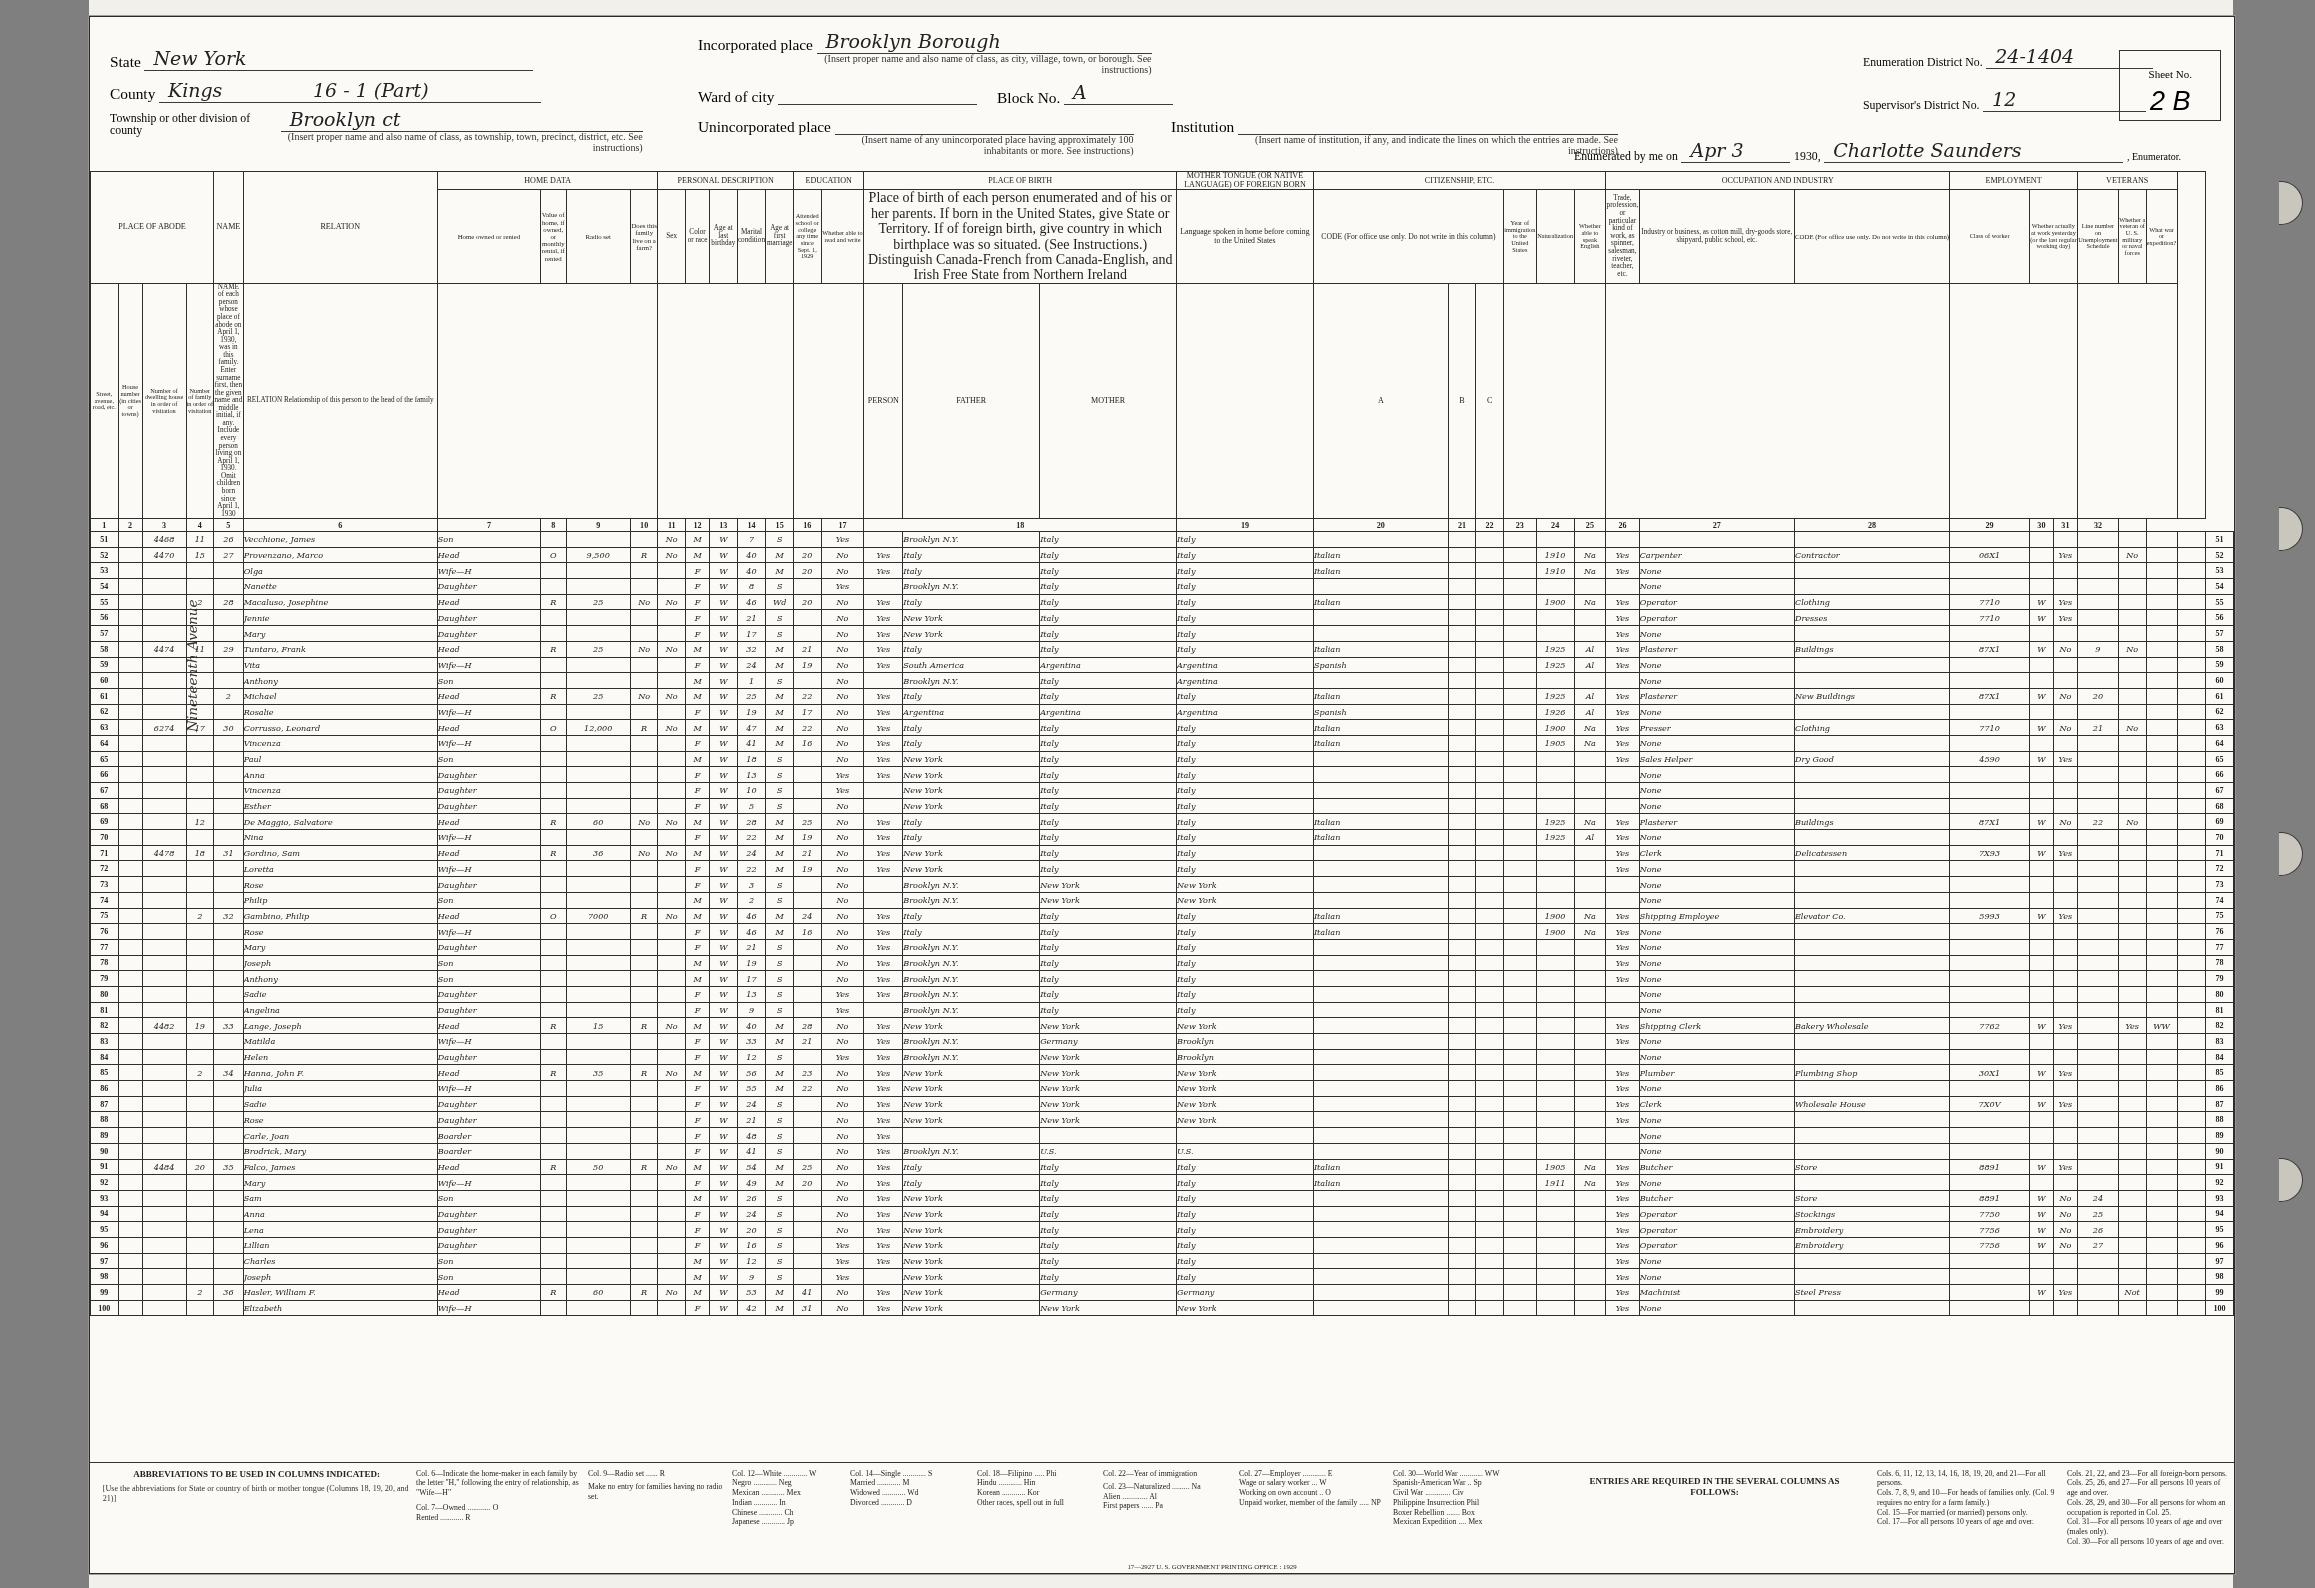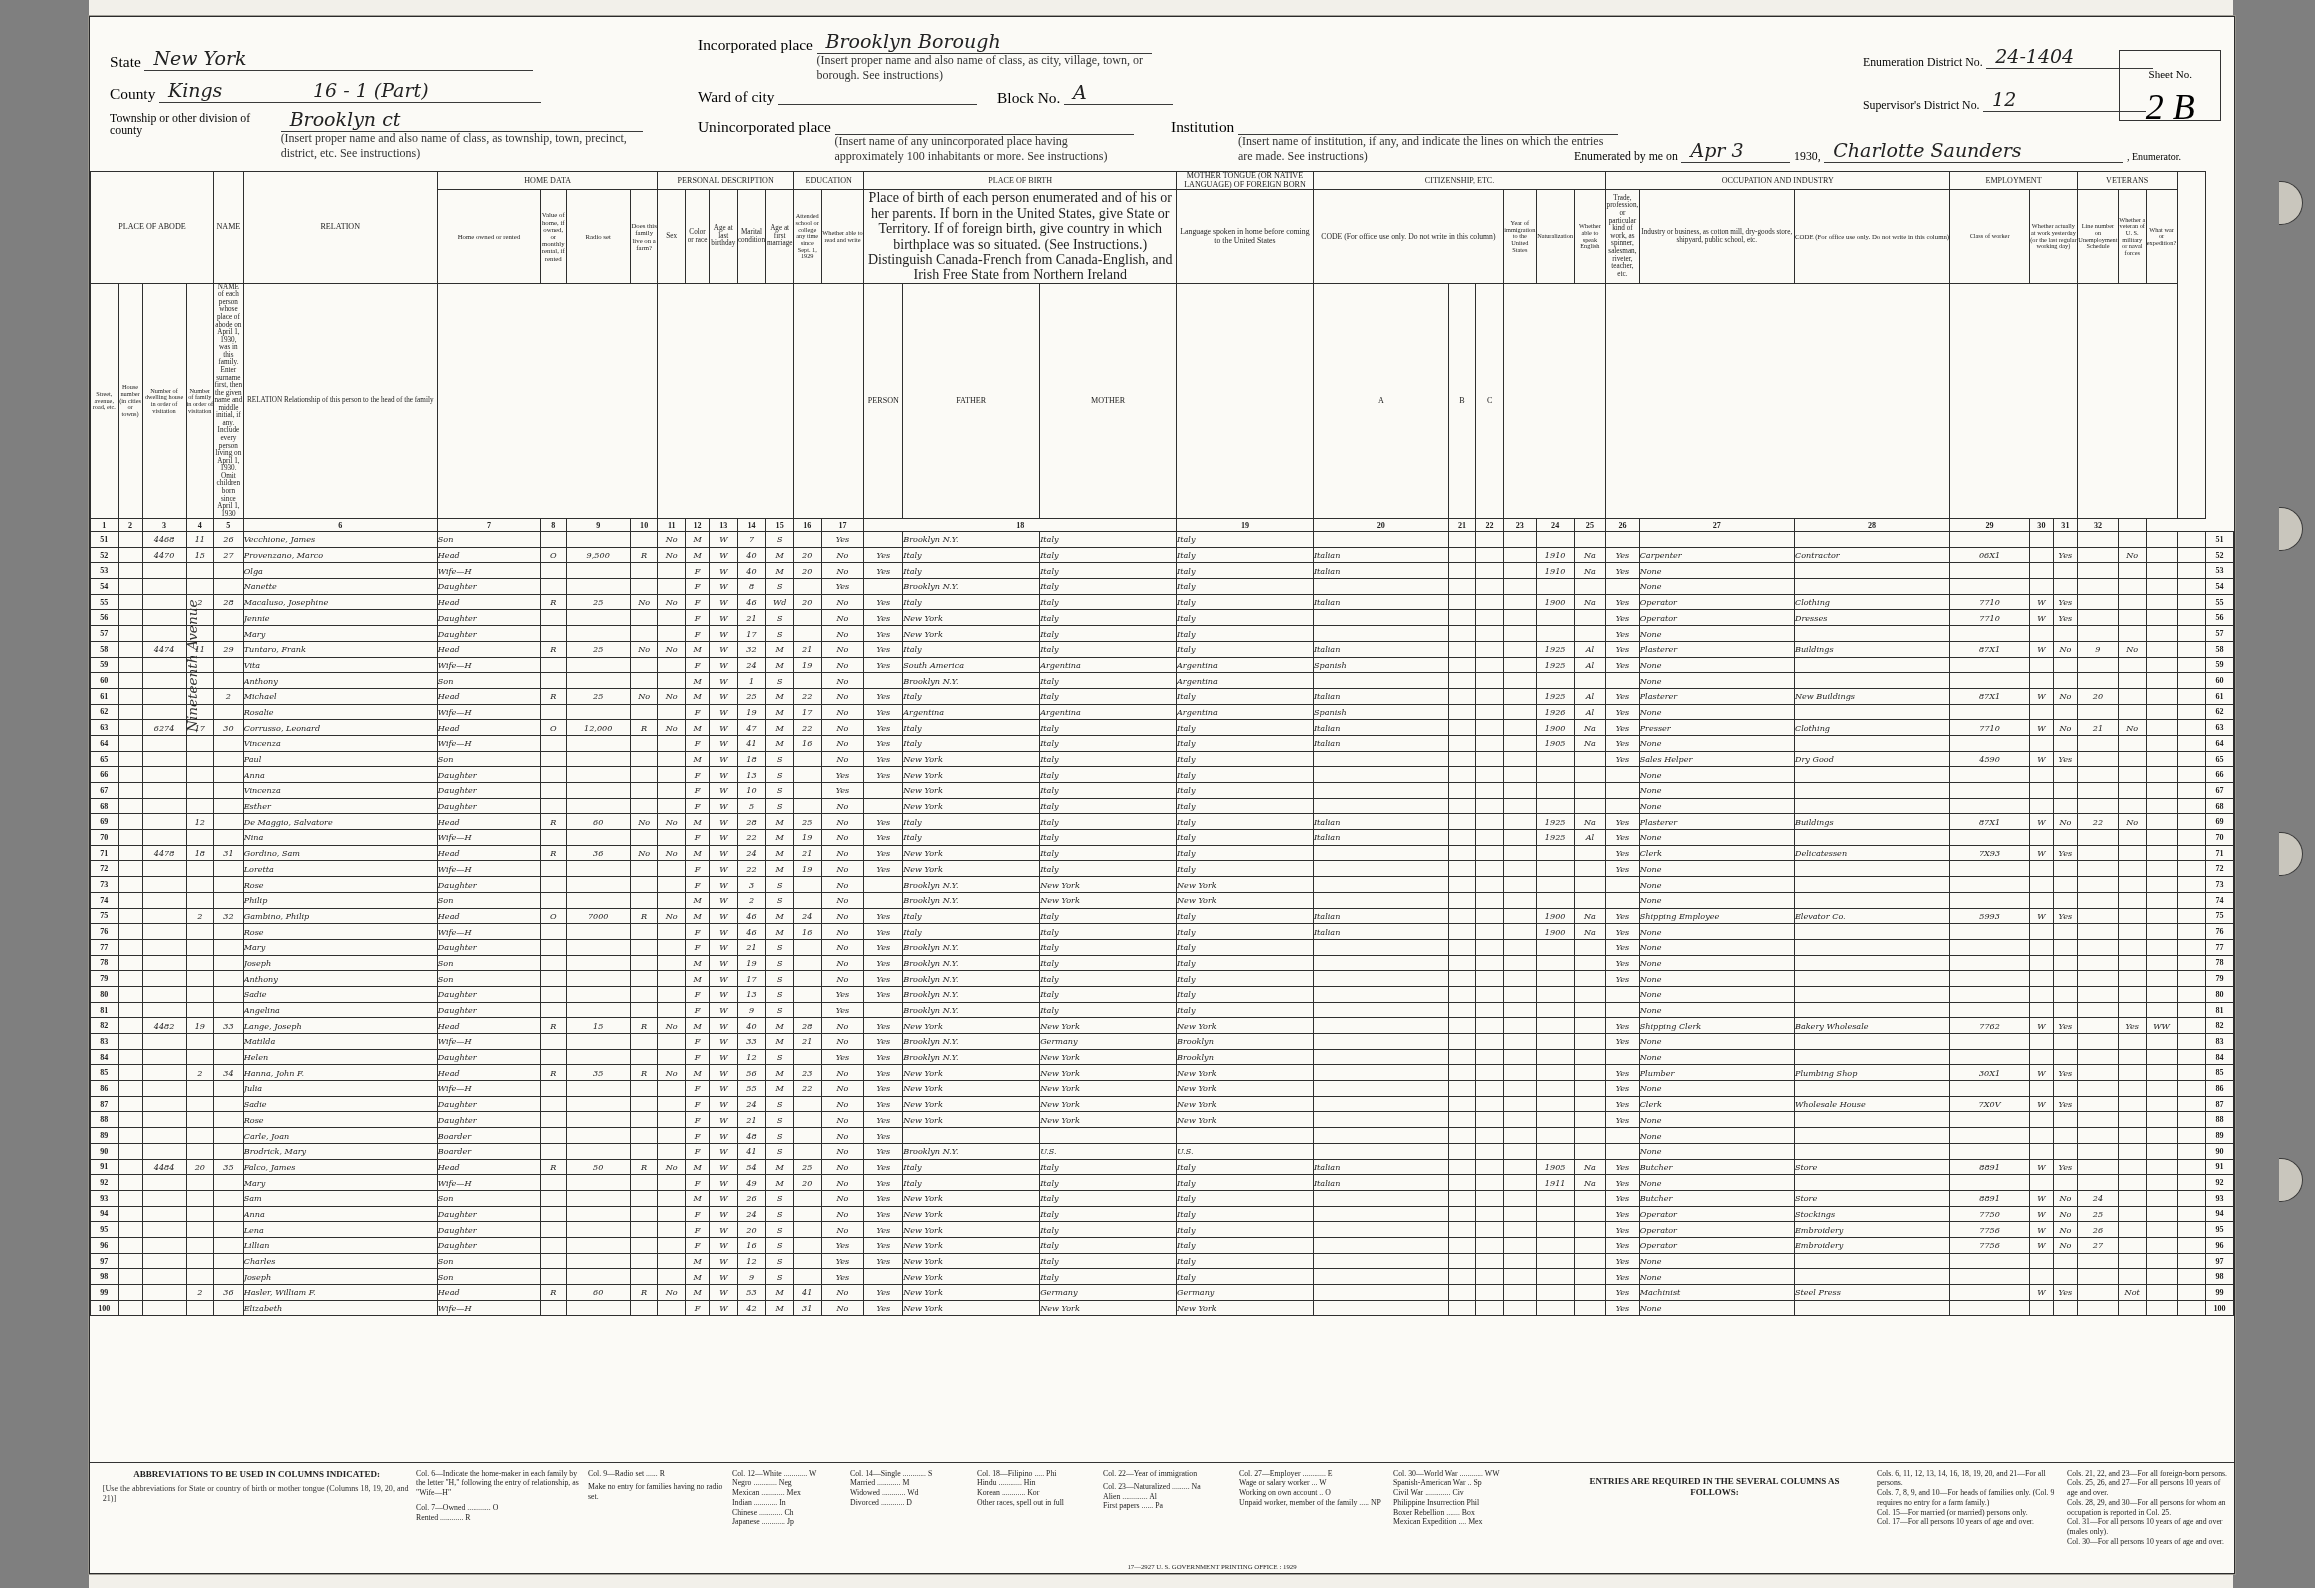--- a/index.html
+++ b/index.html
@@ -30,30 +30,30 @@
     border:1.8px solid #3a3a3a;border-left:none;
     border-radius:0 23.5px 23.5px 0;background:#c9c6bd;
   }
   
   .hdr{position:absolute;left:0;top:0;width:100%;height:154px;}
   .lbl{font-size:15.4px;}
   .hand{font-family:"DejaVu Serif", serif;font-style:italic;color:#222;}
   .tiny2{font-size:8.1px;color:#333;}
   .fieldline{border-bottom:0.9px solid #3a3a3a;display:inline-block;position:relative;}
   .fieldline .hand{position:absolute;left:9px;bottom:1.8px;font-size:19px;white-space:nowrap;}
-  .sub{position:absolute;left:0;top:100%;width:100%;text-align:left;font-size:12px;color:#333;}
+  .sub{position:absolute;left:0;top:100%;width:100%;text-align:right;font-size:10px;color:#333;}
 
   .title-block{position:absolute;left:1067px;top:14.5px;width:561px;text-align:center;}
   .t1{font-size:10px;font-weight:bold;letter-spacing:0.2px;}
   .t2{font-size:18px;font-weight:bold;margin-top:5.4px;letter-spacing:0.3px;}
   .t4{font-size:21px;font-weight:bold;margin-top:7.2px;letter-spacing:0.5px;}
 
   .sheetno{position:absolute;right:12.7px;top:33px;width:100px;height:69px;border:1.8px solid #333;text-align:center;}
   .sheetno .cap{font-size:11px;margin-top:17px;}
-  .sheetno .val{font-size:36px;font-family:Liberation Serif, serif;font-style:italic;margin-top:5.4px;}
+  .sheetno .val{font-size:27px;font-family:Liberation Sans, sans-serif;font-style:italic;margin-top:5.4px;}
 
   
   table.grid{border-collapse:collapse;position:absolute;left:0;top:154px;width:100%;}
   table.grid td,table.grid th{border:0.9px solid #2f2f2f;padding:0;font-size:8.1px;color:#222;}
   .colhdr{font-size:8.6px;line-height:1.06;text-align:center;vertical-align:middle;padding:1.8px 0.9px;font-weight:normal;}
   .numrow td{height:11.8px;font-size:8.1px;text-align:center;font-weight:bold;}
   .datarow td{height:14.7px;white-space:nowrap;overflow:hidden;}
   .cell-h{font-family:"DejaVu Serif",serif;font-style:italic;font-size:11.8px;color:#1c1c1c;padding-left:2.7px;}
   .cell-c{font-family:"DejaVu Serif",serif;font-style:italic;font-size:11.8px;color:#1c1c1c;text-align:center;}
   .rn{font-size:9px;text-align:center;color:#111;font-weight:bold;}

